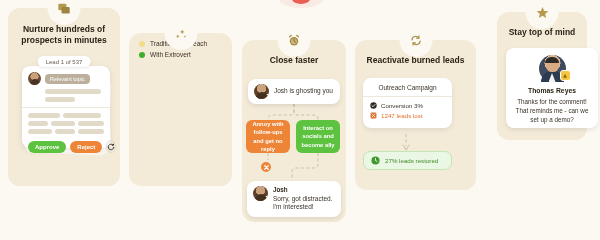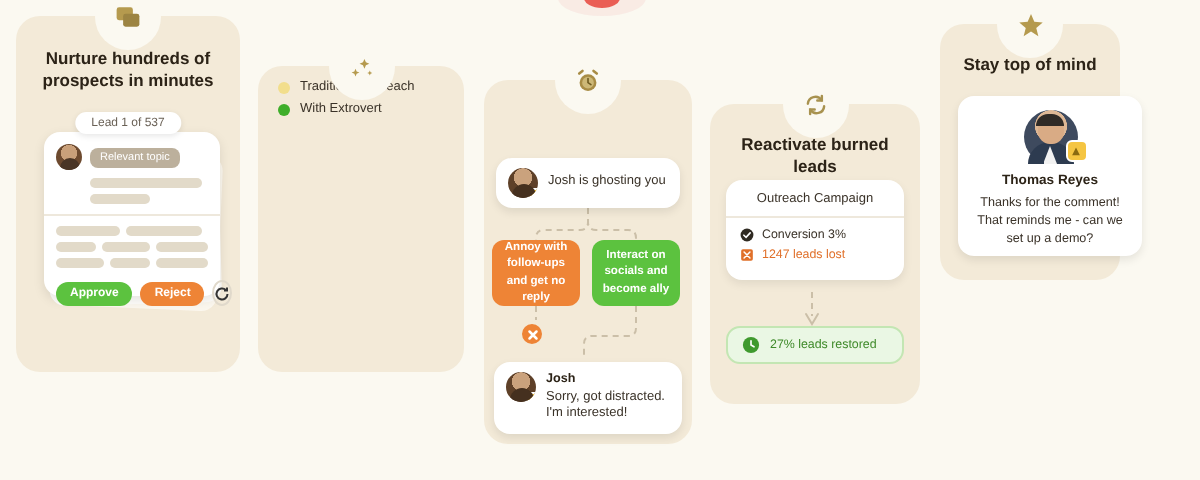--- a/index.html
+++ b/index.html
@@ -145,41 +145,41 @@
   .x-circle {
     position: absolute; left: 17px; top: 120px;
     width: 14px; height: 14px; border-radius: 50%; background: #ee8436;
     display: flex; align-items: center; justify-content: center;
     border: 2px solid #f3ead8;
   }
   #msg-bottom { left: 5px; top: 141px; width: 94px; height: 36px; display: flex; gap: 5px; padding: 5px 6px; }
   .msg-name { font-size: 6.3px; font-weight: bold; color: #2c2317; margin-bottom: 1.5px; }
 
   
-  #card4 { left: 355px; top: 52px; width: 105px; height: 150px; }
+  #card4 { left: 355px; top: 40px; width: 121px; height: 150px; }
   #card4 .card-title { margin-top: 15px; }
   .campaign {
     position: absolute; left: 8px; top: 38px; width: 89px;
     background: #fff; border-radius: 8px; box-shadow: 0 2px 5px rgba(0,0,0,.08);
     padding: 6px 7px;
   }
   .campaign-title { font-size: 6.5px; color: #3a3228; text-align: center; }
   .camp-div { height: 1px; background: #eee8dc; margin: 5px -7px; }
   .stat { display: flex; align-items: center; gap: 4px; font-size: 6.2px; margin: 3px 0; }
   .stat.ok { color: #3a3228; }
   .stat.bad { color: #e0702a; }
   .restored {
     position: absolute; left: 8px; top: 111px; width: 89px;
     background: #eaf7e4; border: 1px solid #c3e6b3; border-radius: 7px;
     display: flex; align-items: center; gap: 5px;
     padding: 4px 7px; font-size: 6.2px; color: #3f8a2a; font-weight: 500;
   }
 
   
-  #card5 { left: 470px; top: 12px; width: 90px; height: 128px; }
+  #card5 { left: 497px; top: 12px; width: 90px; height: 128px; }
   #card5 .card-title { margin-top: 15px; }
   .profile-card {
     position: absolute; left: 9px; top: 36px; width: 92px; height: 80px;
     background: #fff; border-radius: 8px; box-shadow: 0 2px 5px rgba(0,0,0,.09);
     padding: 7px 7px 6px; text-align: center;
   }
   .avatar-lg {
     width: 27px; height: 27px; border-radius: 50%; margin: 0 auto; position: relative;
     background: radial-gradient(circle at 50% 30%, #ddb795 0 34%, #3e4a5e 35% 100%);
     overflow: visible;
@@ -291,20 +291,21 @@
 
   <div class="card" id="card3">
     <div class="card-icon">
       <svg width="13" height="13" viewBox="0 0 16 16">
         <circle cx="8" cy="9" r="5.2" fill="#a88c45"></circle>
         <circle cx="8" cy="9" r="3.6" fill="#cdb877"></circle>
         <path d="M8 6.5V9l1.8 1.2" stroke="#6e5b22" stroke-width="1" fill="none" stroke-linecap="round"></path>
         <path d="M2.6 3.4 4.6 1.8M13.4 3.4 11.4 1.8" stroke="#a88c45" stroke-width="1.6" stroke-linecap="round"></path>
       </svg>
     </div>
+    <div class="card-title">Close faster</div>
 
     <svg style="position:absolute;left:0;top:62px" width="104" height="82">
       <path d="M52,2 L52,9 Q52,13 48,13 L30,13 Q26,13 26,17 L26,18" stroke="#cbbfa8" stroke-width="1" fill="none" stroke-dasharray="3 2.5"></path>
       <path d="M52,2 L52,9 Q52,13 56,13 L72,13 Q76,13 76,17 L76,18" stroke="#cbbfa8" stroke-width="1" fill="none" stroke-dasharray="3 2.5"></path>
       <path d="M26,51 L26,58" stroke="#cbbfa8" stroke-width="1" fill="none" stroke-dasharray="3 2.5"></path>
       <path d="M76,51 L76,62 Q76,66 72,66 L54,66 Q50,66 50,70 L50,77" stroke="#cbbfa8" stroke-width="1" fill="none" stroke-dasharray="3 2.5"></path>
     </svg>
 
     <div class="msg-card" id="msg-top">
       <div class="avatar-md">

